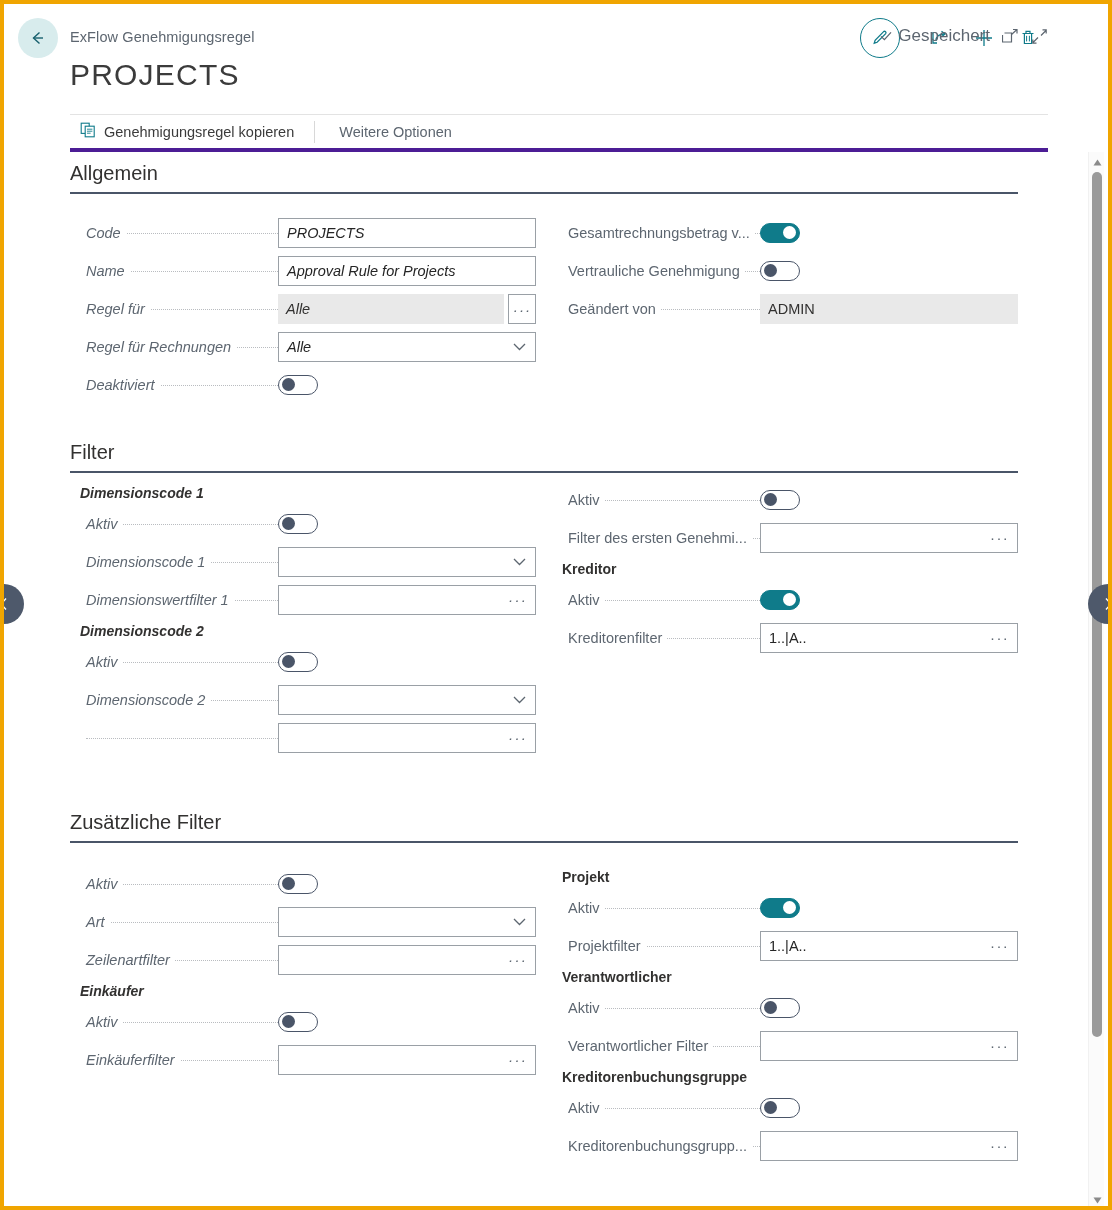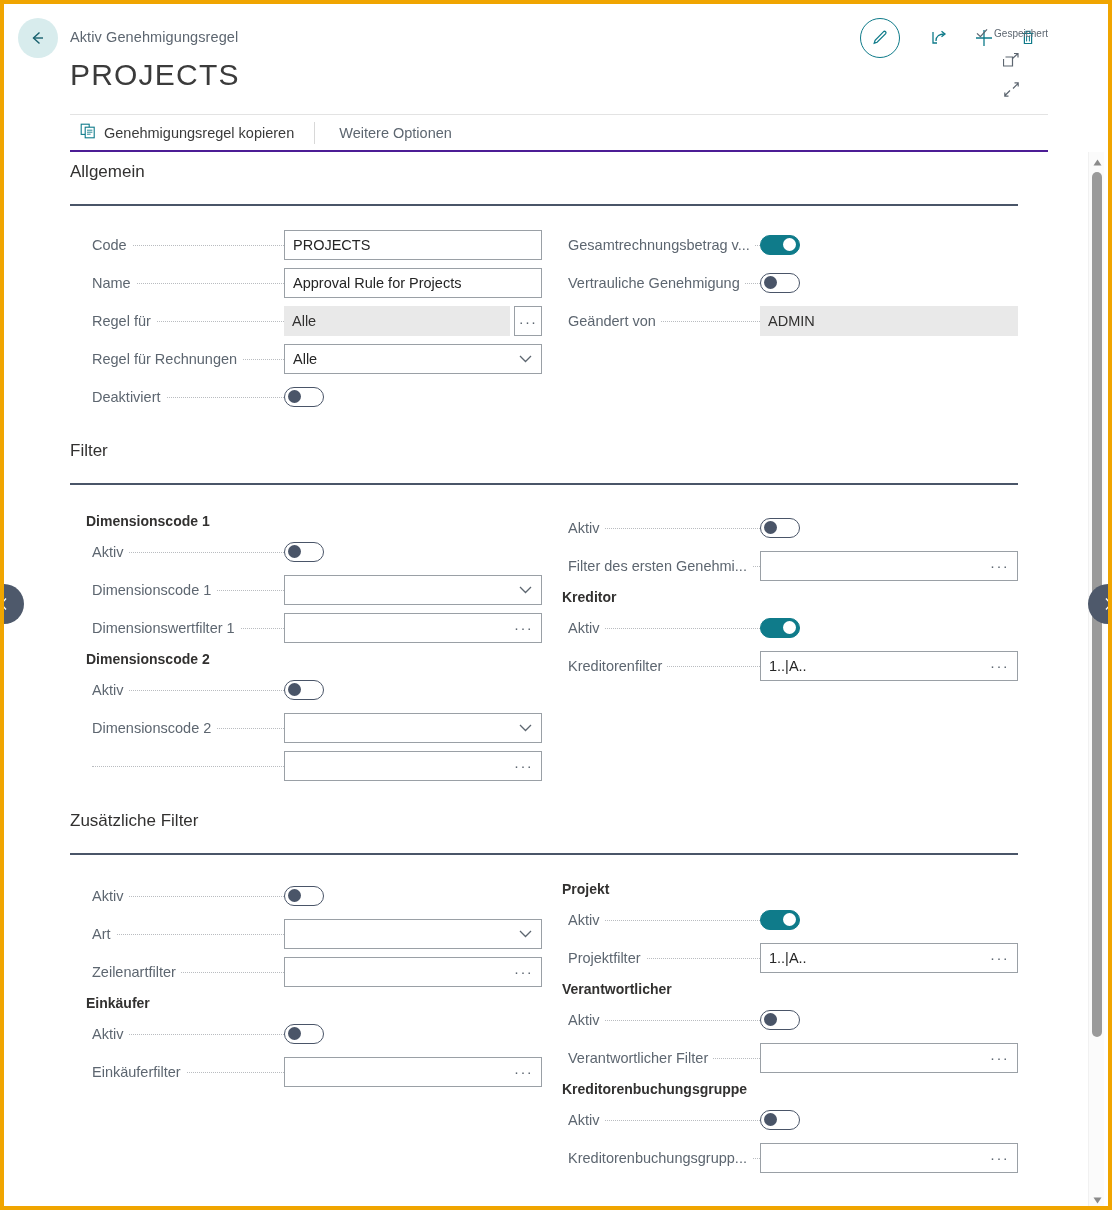--- a/index.html
+++ b/index.html
@@ -50,56 +50,56 @@
   }
   .act.edit {
     width: 40px; height: 40px; border: 1.4px solid #0f7b8a;
     border-radius: 50%; margin-right: 18px;
   }
   .act.plus { font-size: 27px; font-weight: 300; line-height: 1;
               color: #0f7b8a; }
   .right-status {
     position: absolute; right: 60px; top: 22px;
     display: flex; align-items: center; gap: 12px;
-    color: #5d6670; font-size: 10px; flex-direction: column;
+    color: #5d6670; font-size: 17px;
   }
   .saved { display: flex; align-items: center; gap: 5px; }
   .rs-icon { cursor: pointer; display:flex; align-items:center; }
 
   
   .cmdbar {
     position: absolute; left: 66px; top: 110px; width: 978px; height: 38px;
-    border-top: 1px solid #e3e3e3; border-bottom: 2px solid #4c1d95;
+    border-top: 1px solid #e3e3e3; border-bottom: 4px solid #4c1d95;
     display: flex; align-items: center;
   }
   .cmd {
     display: flex; align-items: center; gap: 8px;
     font-size: 14.5px; color: #3b3b3b; cursor: pointer;
     padding: 0 14px 0 10px; height: 100%;
   }
   .cmd-sep { width: 1px; height: 22px; background: #d8d8d8; margin: 0 6px; }
   .cmd.more { color: #5d6670; padding-left: 18px; }
 
   
   .scrollarea {
     position: absolute; left: 4px; top: 148px;
     width: 1026px; height: 1058px;
     overflow: hidden;
   }
 
   
   .section { position: absolute; left: 62px; width: 948px; }
   .sec-title {
-    font-size: 17px; font-weight: 400; color: #323130;
-    padding-bottom: 22px;
+    font-size: 20px; font-weight: 400; color: #323130;
+    padding-bottom: 7px;
   }
   .sec-rule { height: 2px; background: #4a5568; width: 948px; }
 
   .grid { position: relative; }
-  .col-left  { position: absolute; left: 16px;   width: 460px; }
+  .col-left  { position: absolute; left: 10px;   width: 460px; font-style: italic; }
   .col-right { position: absolute; left: 492px; width: 460px; }
 
   .grp-title {
     font-size: 14px; font-weight: bold; color: #323130;
     height: 24px; line-height: 24px;
   }
 
   
   .row { position: relative; height: 38px; }
   .lbl {
@@ -191,21 +191,21 @@
 
   <div class="topbar">
 
     <div class="back-btn">
       <svg width="20" height="20" viewBox="0 0 20 20">
         <path d="M11.5 4.5 L5.5 10 L11.5 15.5" fill="none" stroke="#17606e" stroke-width="1.4"></path>
         <path d="M5.6 10 H15" stroke="#17606e" stroke-width="1.4" fill="none"></path>
       </svg>
     </div>
 
-    <div class="breadcrumb">Aktiv Genehmigungsregel</div>
+    <div class="breadcrumb">ExFlow Genehmigungsregel</div>
 
     <div class="page-title">PROJECTS</div>
 
     <div class="top-actions">
       <div class="act edit">
         <svg width="18" height="18" viewBox="0 0 18 18">
           <path d="M12.6 2.6 a1.5 1.5 0 0 1 2.1 2.1 L6.1 13.3 l-2.9 .9 .9 -2.9 Z" fill="none" stroke="#0f7b8a" stroke-width="1.25"></path>
         </svg>
       </div>
       <div class="act">
@@ -355,21 +355,21 @@
                     <span>ADMIN</span>
                   </div>
                 </div>
               </div>
             </div>
           </div>
         </div>
         <div class="section" style="top: 289px;">
           <div class="sec-title">Filter</div>
           <div class="sec-rule"></div>
-          <div class="grid" style="margin-top: 24px; height: 1px;">
+          <div class="grid" style="margin-top: 8px; height: 1px;">
             <div class="col-left">
               <div class="grp-title">Dimensionscode 1</div>
               <div class="row">
                 <div class="leader"></div>
                 <div class="lbl">Aktiv</div>
                 <div class="ctl">
                   <div class="toggle">
                     <span class="knob"></span>
                   </div>
                 </div>

